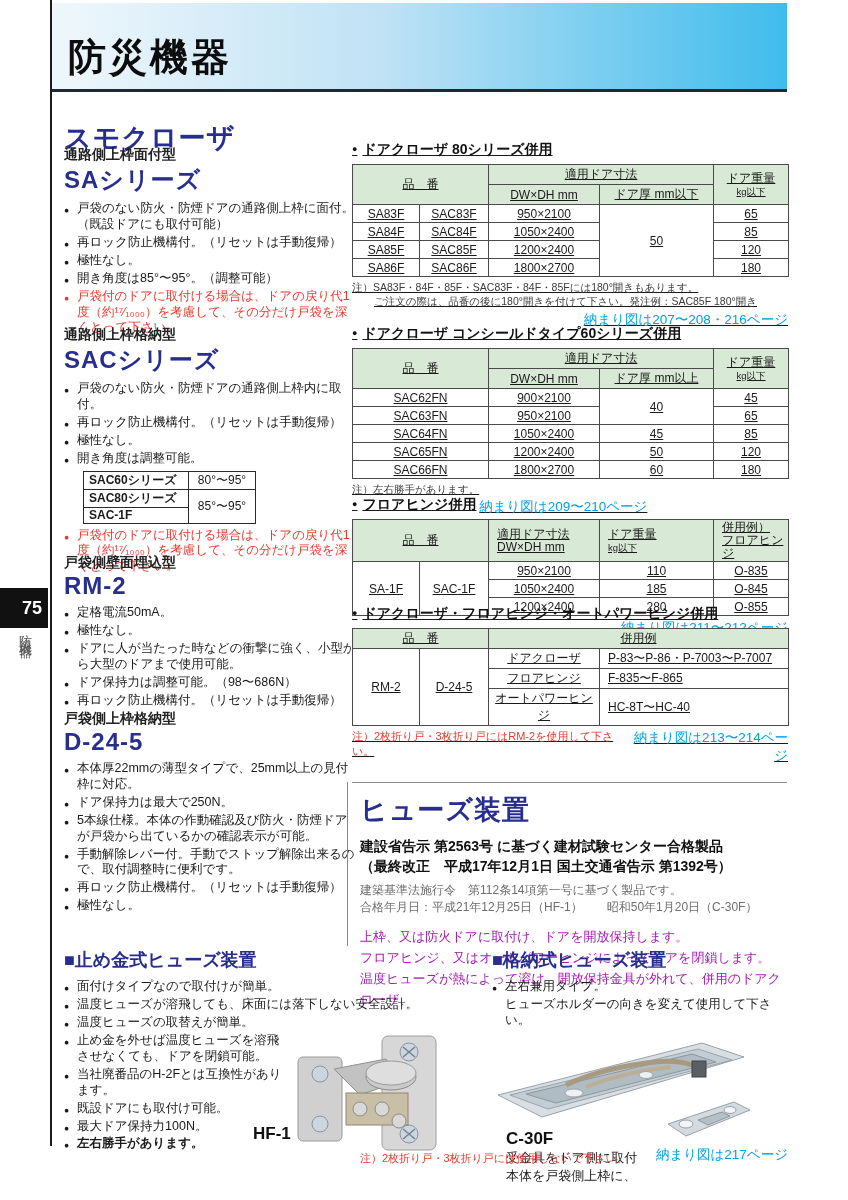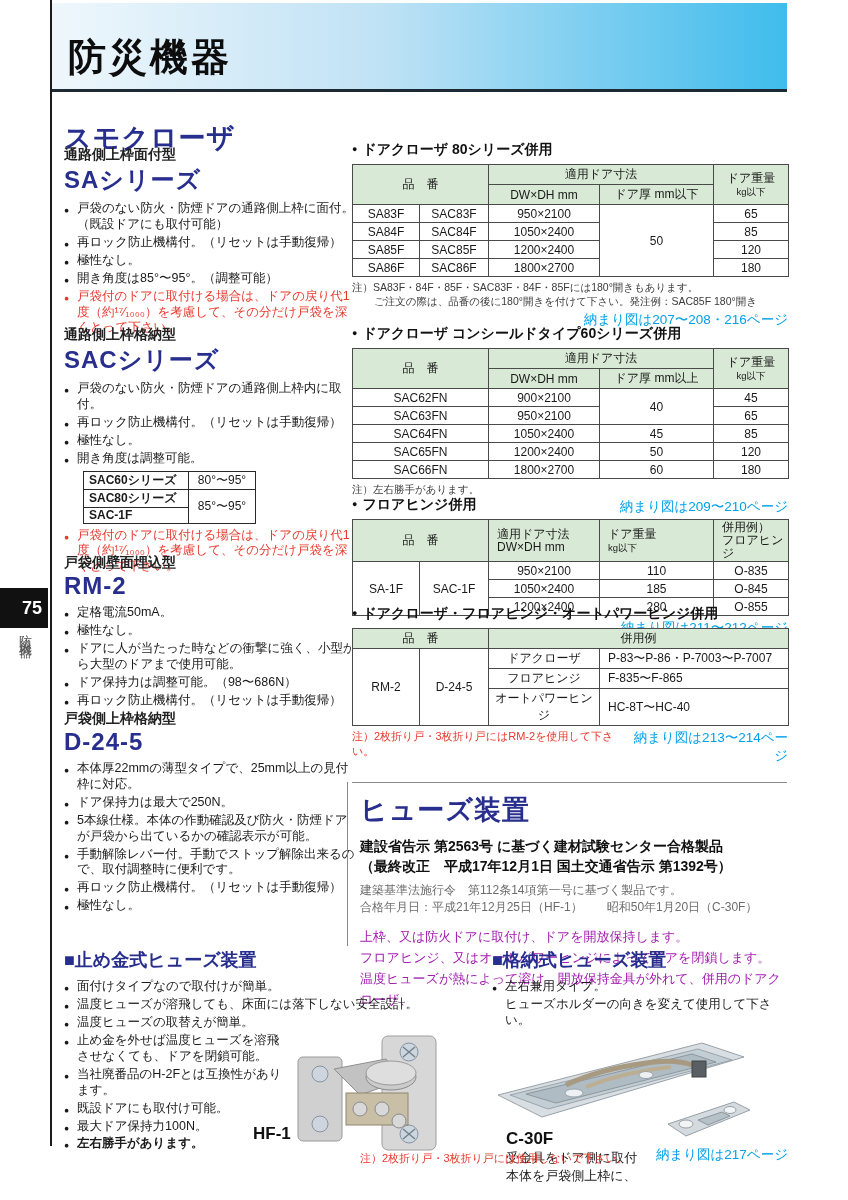--- a/index.html
+++ b/index.html
@@ -30,37 +30,37 @@
   .bl.red{color:#e8392d;}
   .bl.nodot{padding-left:13px;}
   .bl.nodot::before{content:"";}
   .bold{font-weight:bold;}
   
   .mini{border-collapse:collapse;margin:4px 0 4px 19px;table-layout:fixed;}
   .mini td{border:1.5px solid #2a2a2a;height:15px;font-size:12px;padding:0 5px;}
   .mini .m-model{font-weight:bold;width:94px;text-align:left;}
   .mini .m-angle{width:56px;text-align:center;}
   
-  .tblock{left:352px;width:436px;}
+  .tblock{left:352px;width:436px;text-decoration:underline;}
   .ttitle{font-size:14px;font-weight:bold;margin-bottom:5px;color:#111;}
   .tdot{font-size:9px;vertical-align:2px;margin-right:5px;}
   table.dt{border-collapse:collapse;width:436px;table-layout:fixed;}
   table.dt th,table.dt td{border:1px solid #4a4a4a;text-align:center;padding:1px 2px;
         font-size:12px;font-weight:normal;box-sizing:border-box;}
   table.dt thead th{background:#d8e9d5;}
   table.dt td{height:18px;}
   .code{font-weight:bold;font-size:13px;}
   .unit{font-size:9.5px;}
   .hdr2{line-height:13px;}
   .lefthead{text-align:left !important;padding-left:8px !important;}
   .pairval{font-weight:bold;font-size:13px;text-align:left !important;padding-left:8px !important;}
   .tnote{font-size:10.5px;color:#3a3a3a;margin-top:3px;line-height:14px;}
   .tnote.ind{margin-top:0;padding-left:22px;}
   .pref{font-size:13.5px;color:#00a0e9;text-align:right;margin-top:3px;}
-  .noterow{display:flex;justify-content:space-between;align-items:flex-start;margin-top:3px;}
+  .noterow{display:flex;justify-content:flex-start;align-items:flex-start;margin-top:3px;}
   .rednote{font-size:11px;color:#e8392d;}
   
   .fuse-div-h{left:352px;top:782px;width:435px;height:1px;background:#8a8a8a;}
   .fuse-div-v{left:347px;top:782px;width:1px;height:164px;background:#8a8a8a;}
   .fuse{left:360px;top:792px;width:430px;}
   .fuse-title{font-size:27px;font-weight:bold;margin:0 0 8px 0;letter-spacing:1px;}
   .fuse-bold{font-size:14px;font-weight:bold;line-height:20px;color:#111;}
   .fuse-gray{font-size:12px;color:#6d6d6d;line-height:17px;}
   .fuse-body{font-size:13px;line-height:21px;color:#a21caf;}
   .mt6{margin-top:6px;}.mt10{margin-top:10px;}

